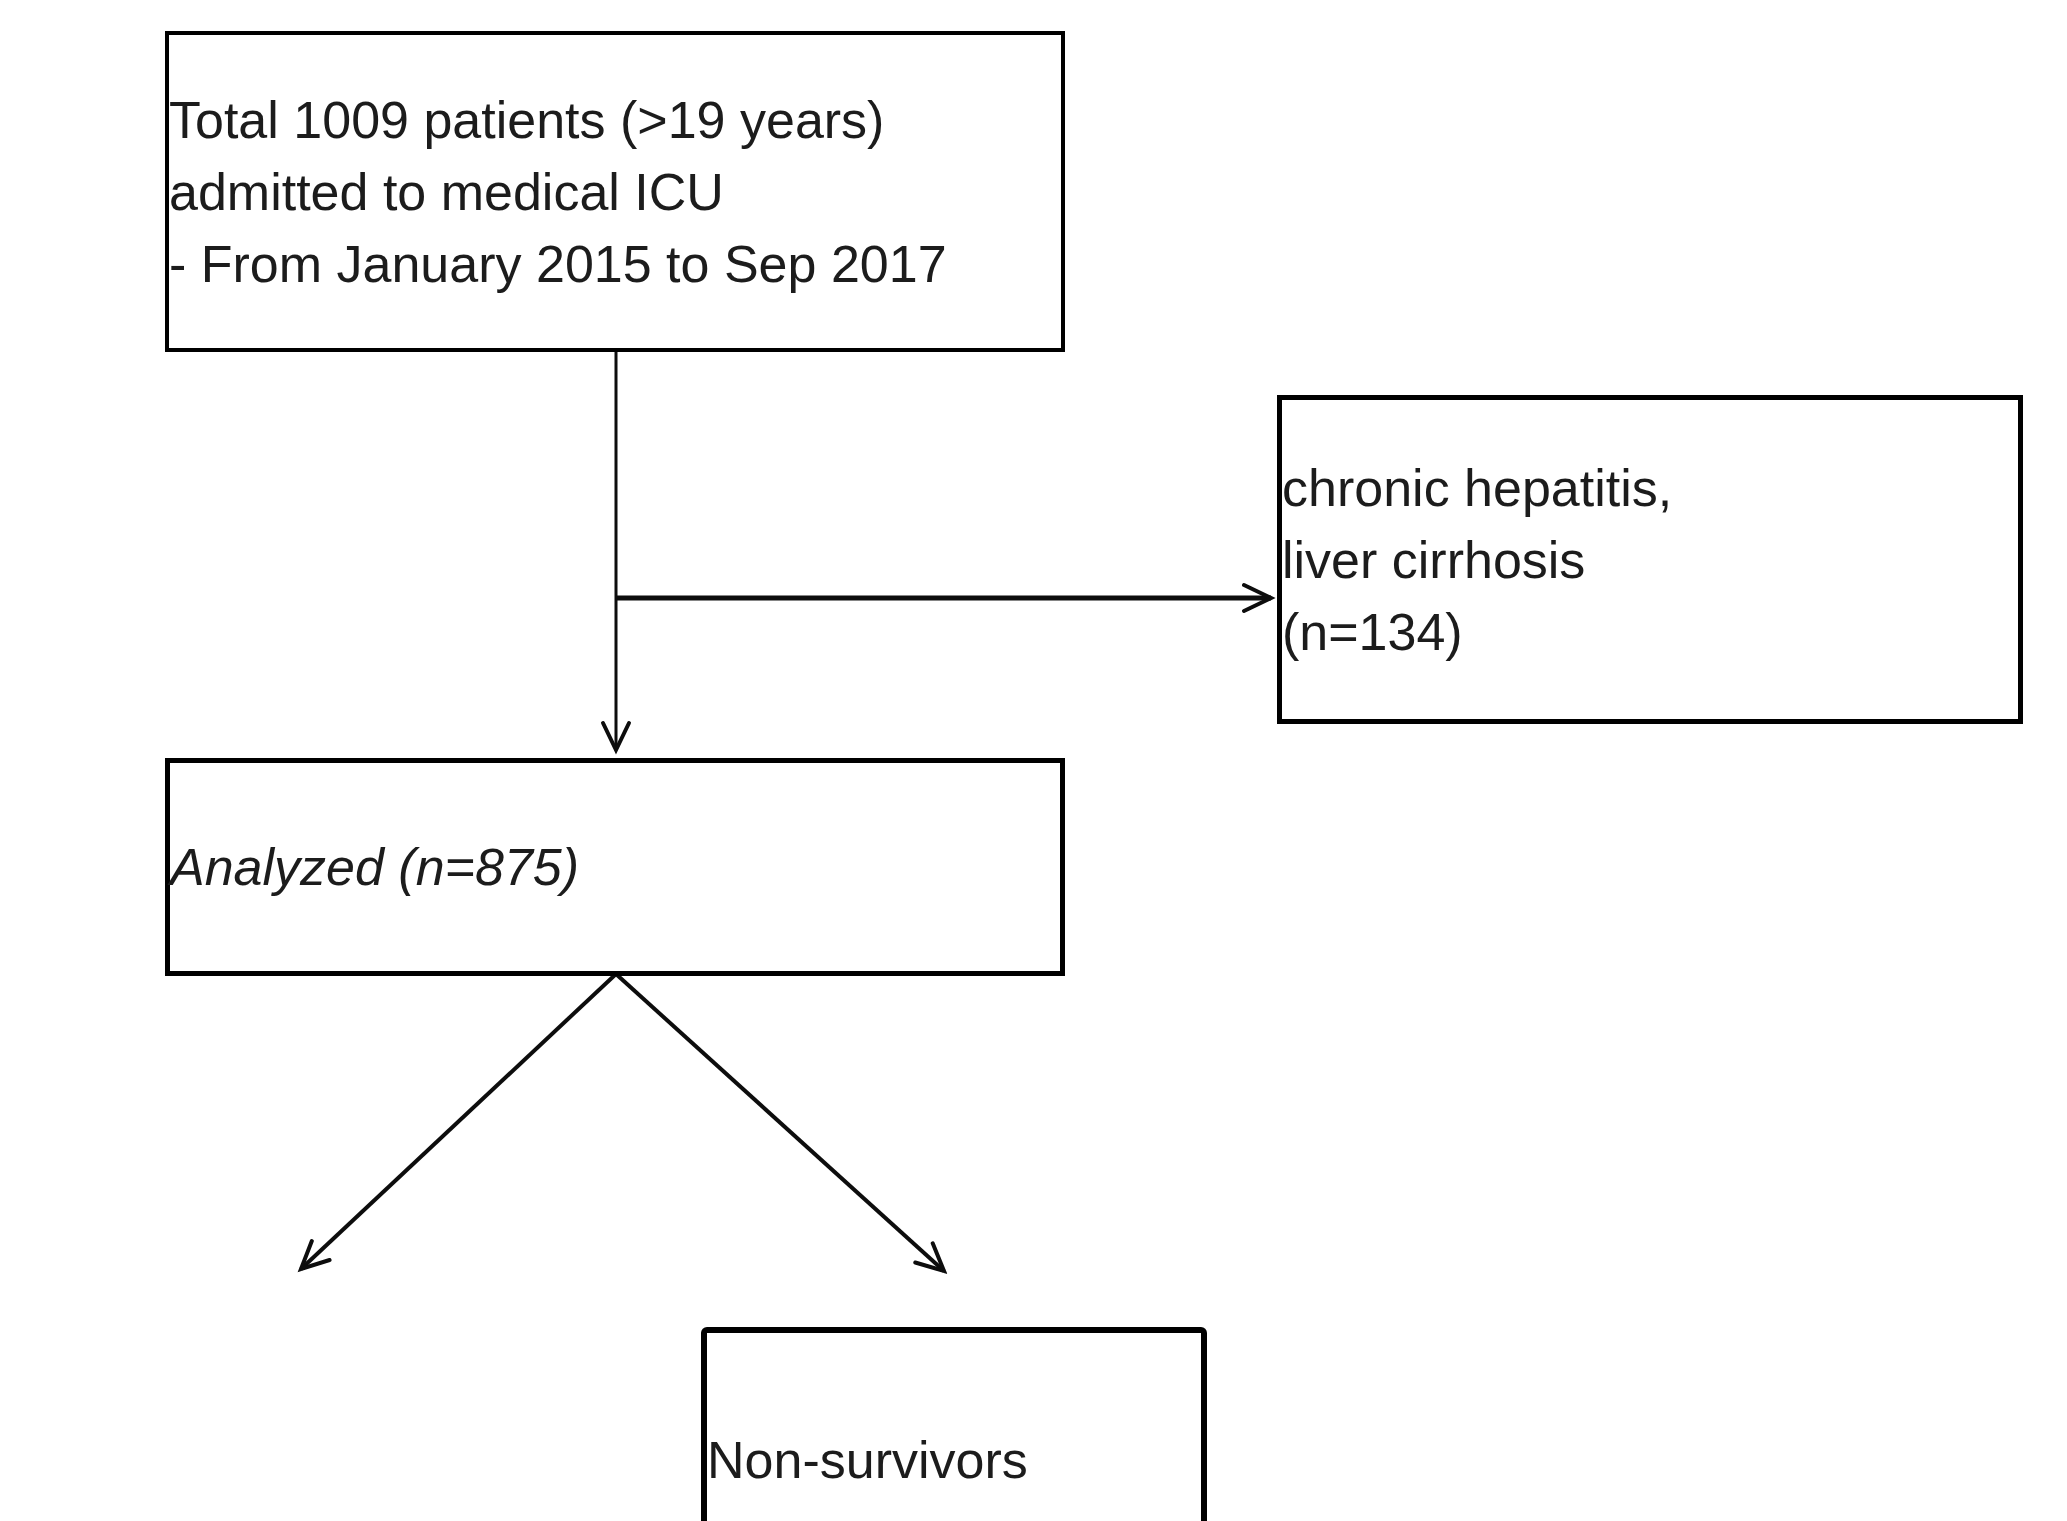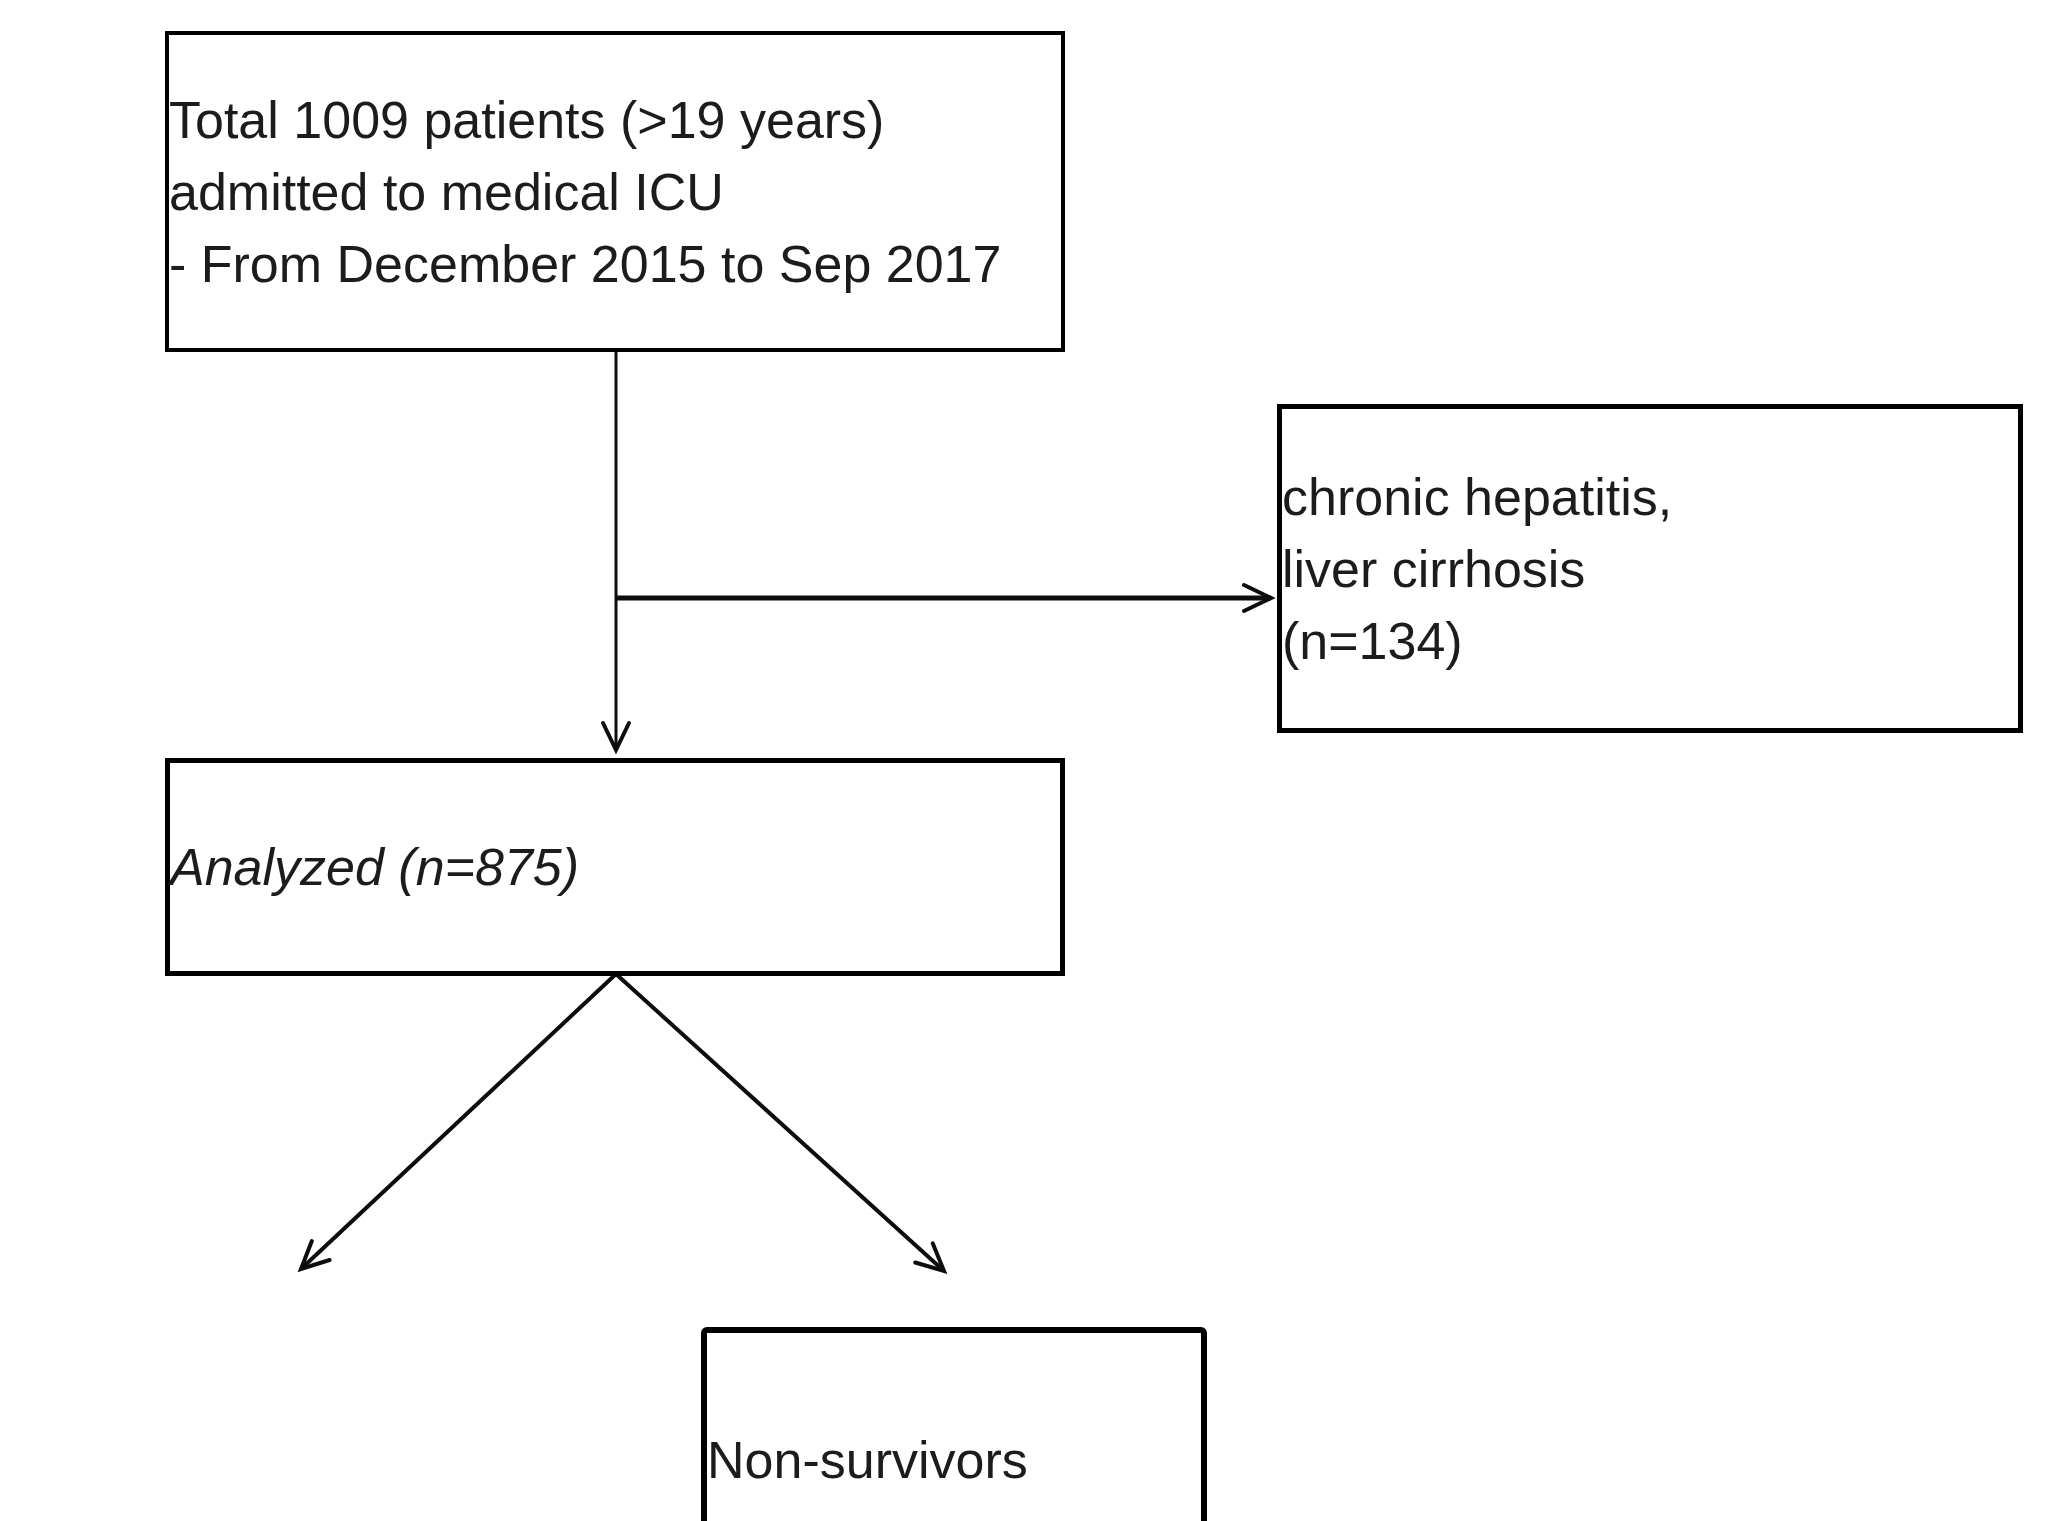--- a/index.html
+++ b/index.html
@@ -32,21 +32,21 @@
     display: flex;
     flex-direction: column;
     align-items: flex-start;
     justify-content: center;
     text-align: center;
     font-size: 52px;
     line-height: 72px;
     white-space: nowrap;
   }
   .node-total        { left: 165px;  top: 31px;   width: 900px; height: 321px; border-width: 4px; }
-  .node-excluded     { left: 1277px; top: 395px;  width: 746px; height: 329px; border-width: 5px; margin-top: 9px; }
+  .node-excluded     { left: 1277px; top: 395px;  width: 746px; height: 329px; border-width: 5px; }
   .node-analyzed     { left: 165px;  top: 758px;  width: 900px; height: 218px; border-width: 5px; font-style: italic; }
   .node-survivors    { left: 31px;   top: 1277px; width: 506px; height: 213px; border-width: 6px; }
   .node-nonsurvivors { left: 701px;  top: 1327px; width: 506px; height: 265px; border-width: 6px; border-radius: 6px; }
   .line { display: block; }
 </style>
 </head>
 <body>
 
 <div class="canvas">
 
@@ -58,21 +58,21 @@
     </defs>
     <line x1="616" y1="352" x2="616" y2="750" stroke="#0d0d0d" stroke-width="3" marker-end="url(#arrowhead)"></line>
     <line x1="616" y1="598" x2="1271" y2="598" stroke="#0d0d0d" stroke-width="5" marker-end="url(#arrowhead)"></line>
     <line x1="616" y1="974" x2="301" y2="1269" stroke="#0d0d0d" stroke-width="4" marker-end="url(#arrowhead)"></line>
     <line x1="616" y1="974" x2="944" y2="1271" stroke="#0d0d0d" stroke-width="4" marker-end="url(#arrowhead)"></line>
   </svg>
 
   <div class="node node-total">
     <span class="line">Total 1009 patients (&gt;19 years)</span>
     <span class="line">admitted to medical ICU</span>
-    <span class="line">- From December 2015 to Sep 2017</span>
+    <span class="line">- From January 2015 to Sep 2017</span>
   </div>
 
   <div class="node node-excluded">
     <span class="line">chronic hepatitis,</span>
     <span class="line">liver cirrhosis</span>
     <span class="line">(n=134)</span>
   </div>
 
   <div class="node node-analyzed">
     <span class="line">Analyzed (n=875)</span>

